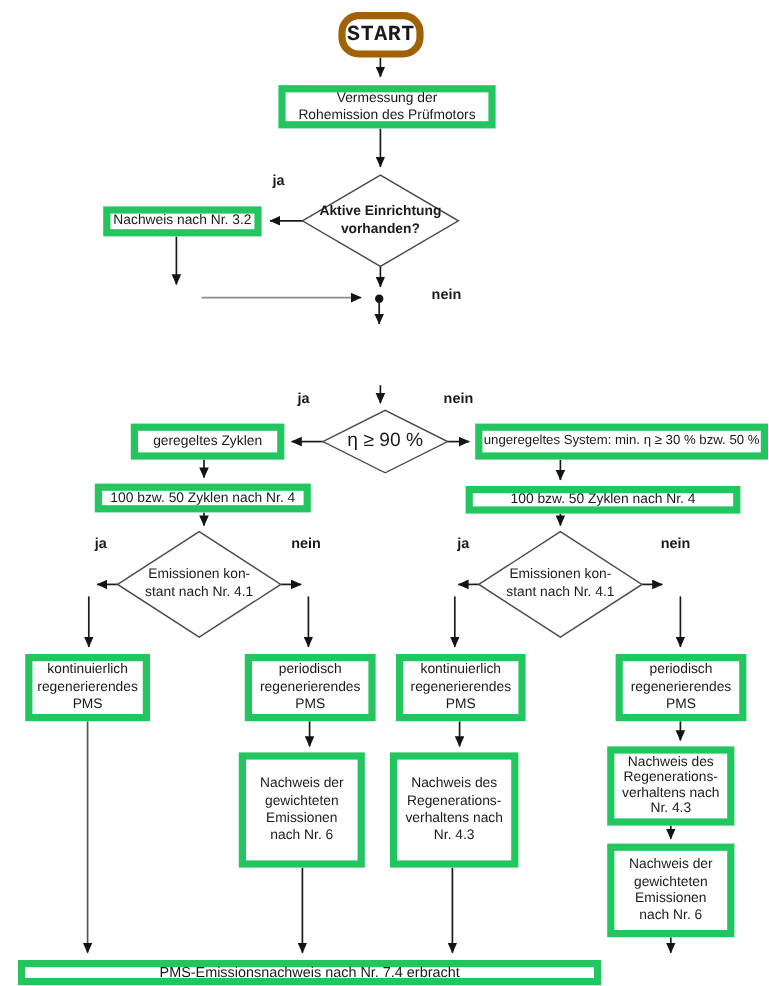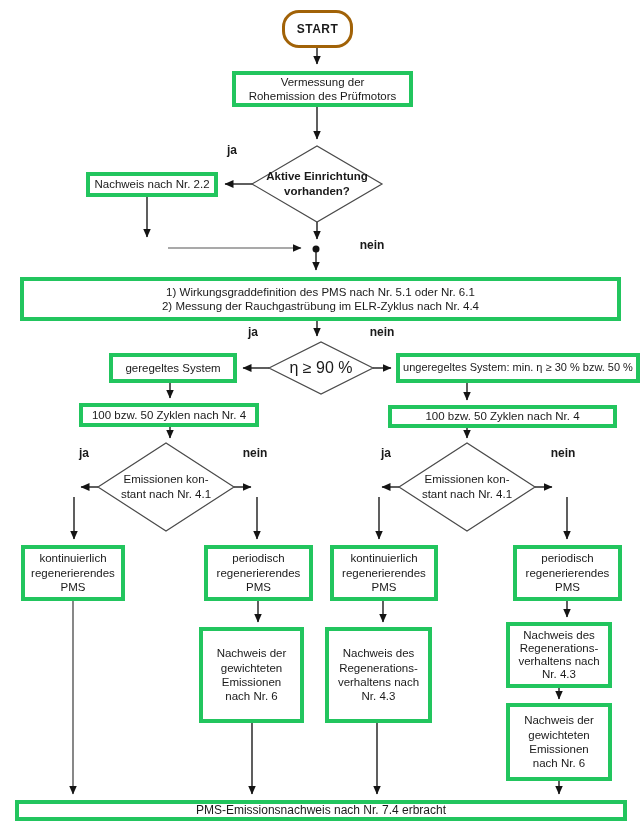--- a/index.html
+++ b/index.html
@@ -1,23 +1,23 @@
 <!DOCTYPE html>
 <html><head>
 <meta charset="utf-8">
 <style>
   html,body{margin:0;padding:0;background:#fff;}
   .canvas{position:relative;width:641px;height:822px;background:#fff;overflow:hidden;
           font-family:"Liberation Sans",sans-serif;color:#1a1a1a;}
   .connectors{position:absolute;left:0;top:0;width:641px;height:822px;}
-  .node{position:absolute;background:#fff;border:4px solid #22c55e;box-sizing:border-box;
+  .node{position:absolute;background:#fff;border:6px solid #22c55e;box-sizing:border-box;
         display:flex;align-items:center;justify-content:center;text-align:center;
         font-size:11.5px;line-height:1.25;white-space:pre-line;}
-  .node--start{border:3px solid #a16207;border-radius:17px;font-weight:bold;font-size:12px;
-        letter-spacing:.5px;white-space:nowrap;}
+  .node--start{border:6px solid #a16207;border-radius:17px;font-weight:bold;font-size:18px;
+        letter-spacing:.5px;white-space:nowrap;font-family:Liberation Mono, monospace;}
   .node--nowrap{white-space:nowrap;font-size:11px;}
   .node--tight{line-height:1.15;}
   .node--bar{font-size:12px;white-space:nowrap;}
   .dtext{position:absolute;display:flex;align-items:center;justify-content:center;
         text-align:center;font-size:11.5px;line-height:1.3;white-space:pre-line;}
   .dtext--eta{font-size:16px;white-space:nowrap;}
   .edge-label{position:absolute;font-weight:bold;font-size:12px;text-align:center;
         white-space:nowrap;}
 </style>
 </head>
@@ -70,26 +70,24 @@
       <polygon points="399,487 467,443 535,487 467,531"></polygon>
     </g>
     <circle cx="316" cy="249" r="3.5" fill="#141414"></circle>
   </svg>
 
   <div class="node node--start" style="left:282px;top:10px;width:71px;height:38px;">START</div>
 
   <div class="node" style="left:232px;top:71px;width:181px;height:36px;">Vermessung der
 Rohemission des Prüfmotors</div>
 
-  <div class="node" style="left:86px;top:172px;width:132px;height:25px;">Nachweis nach Nr. 2.2</div>
+  <div class="node" style="left:86px;top:172px;width:132px;height:25px;">Nachweis nach Nr. 3.2</div>
 
-  <div class="node" style="left:20px;top:277px;width:601px;height:44px;">1) Wirkungsgraddefinition des PMS nach Nr. 5.1 oder Nr. 6.1
-2) Messung der Rauchgastrübung im ELR-Zyklus nach Nr. 4.4</div>
 
-  <div class="node" style="left:109px;top:353px;width:128px;height:30px;">geregeltes System</div>
+  <div class="node" style="left:109px;top:353px;width:128px;height:30px;">geregeltes Zyklen</div>
 
   <div class="node node--nowrap" style="left:396px;top:353px;width:244px;height:30px;">ungeregeltes System: min. η ≥ 30 % bzw. 50 %</div>
 
   <div class="node" style="left:79px;top:403px;width:180px;height:24px;">100 bzw. 50 Zyklen nach Nr. 4</div>
 
   <div class="node" style="left:388px;top:405px;width:229px;height:23px;">100 bzw. 50 Zyklen nach Nr. 4</div>
 
   <div class="node" style="left:21px;top:545px;width:104px;height:56px;">kontinuierlich
 regenerierendes
 PMS</div>
@@ -119,21 +117,21 @@
   <div class="node node--tight" style="left:506px;top:622px;width:106px;height:66px;">Nachweis des
 Regenerations-
 verhaltens nach
 Nr. 4.3</div>
 
   <div class="node" style="left:506px;top:703px;width:106px;height:78px;">Nachweis der
 gewichteten
 Emissionen
 nach Nr. 6</div>
 
-  <div class="node node--bar" style="left:15px;top:800px;width:612px;height:21px;">PMS-Emissionsnachweis nach Nr. 7.4 erbracht</div>
+  <div class="node node--bar" style="left:15px;top:800px;width:486px;height:21px;">PMS-Emissionsnachweis nach Nr. 7.4 erbracht</div>
 
   <div class="dtext" style="left:251px;top:165px;width:132px;height:38px;font-weight:bold;">Aktive Einrichtung
 vorhanden?</div>
 
   <div class="dtext dtext--eta" style="left:271px;top:359px;width:100px;height:18px;">η ≥ 90 %</div>
 
   <div class="dtext" style="left:100px;top:470px;width:132px;height:34px;">Emissionen kon-
 stant nach Nr. 4.1</div>
 
   <div class="dtext" style="left:401px;top:470px;width:132px;height:34px;">Emissionen kon-

